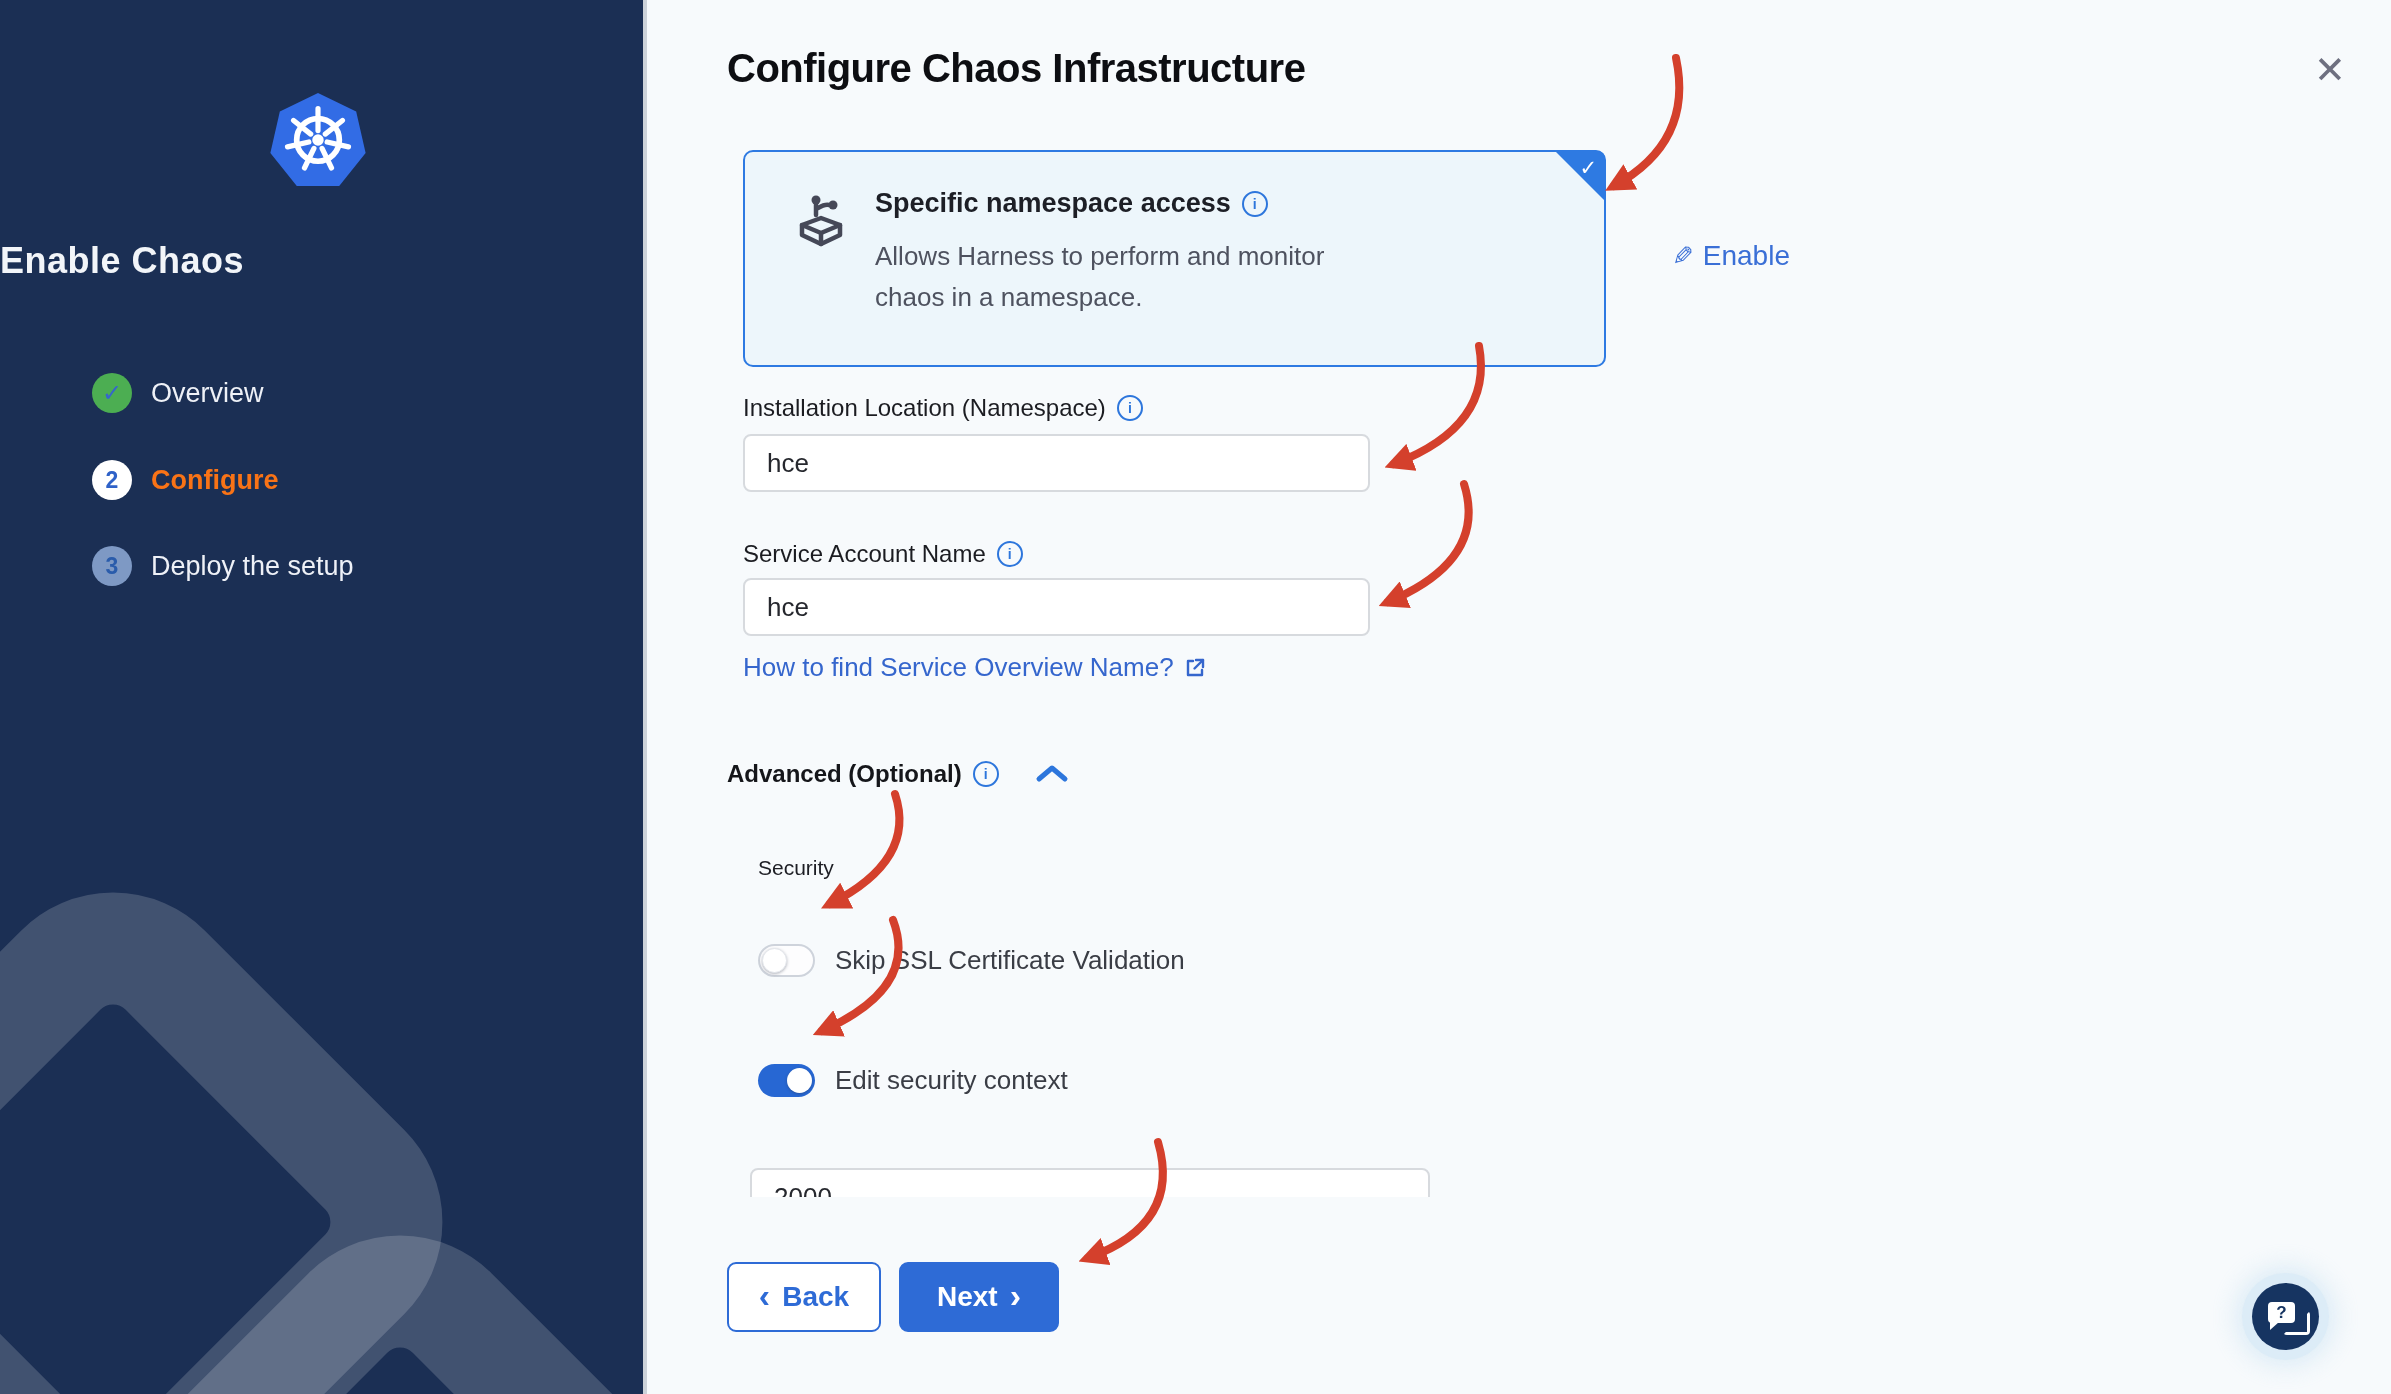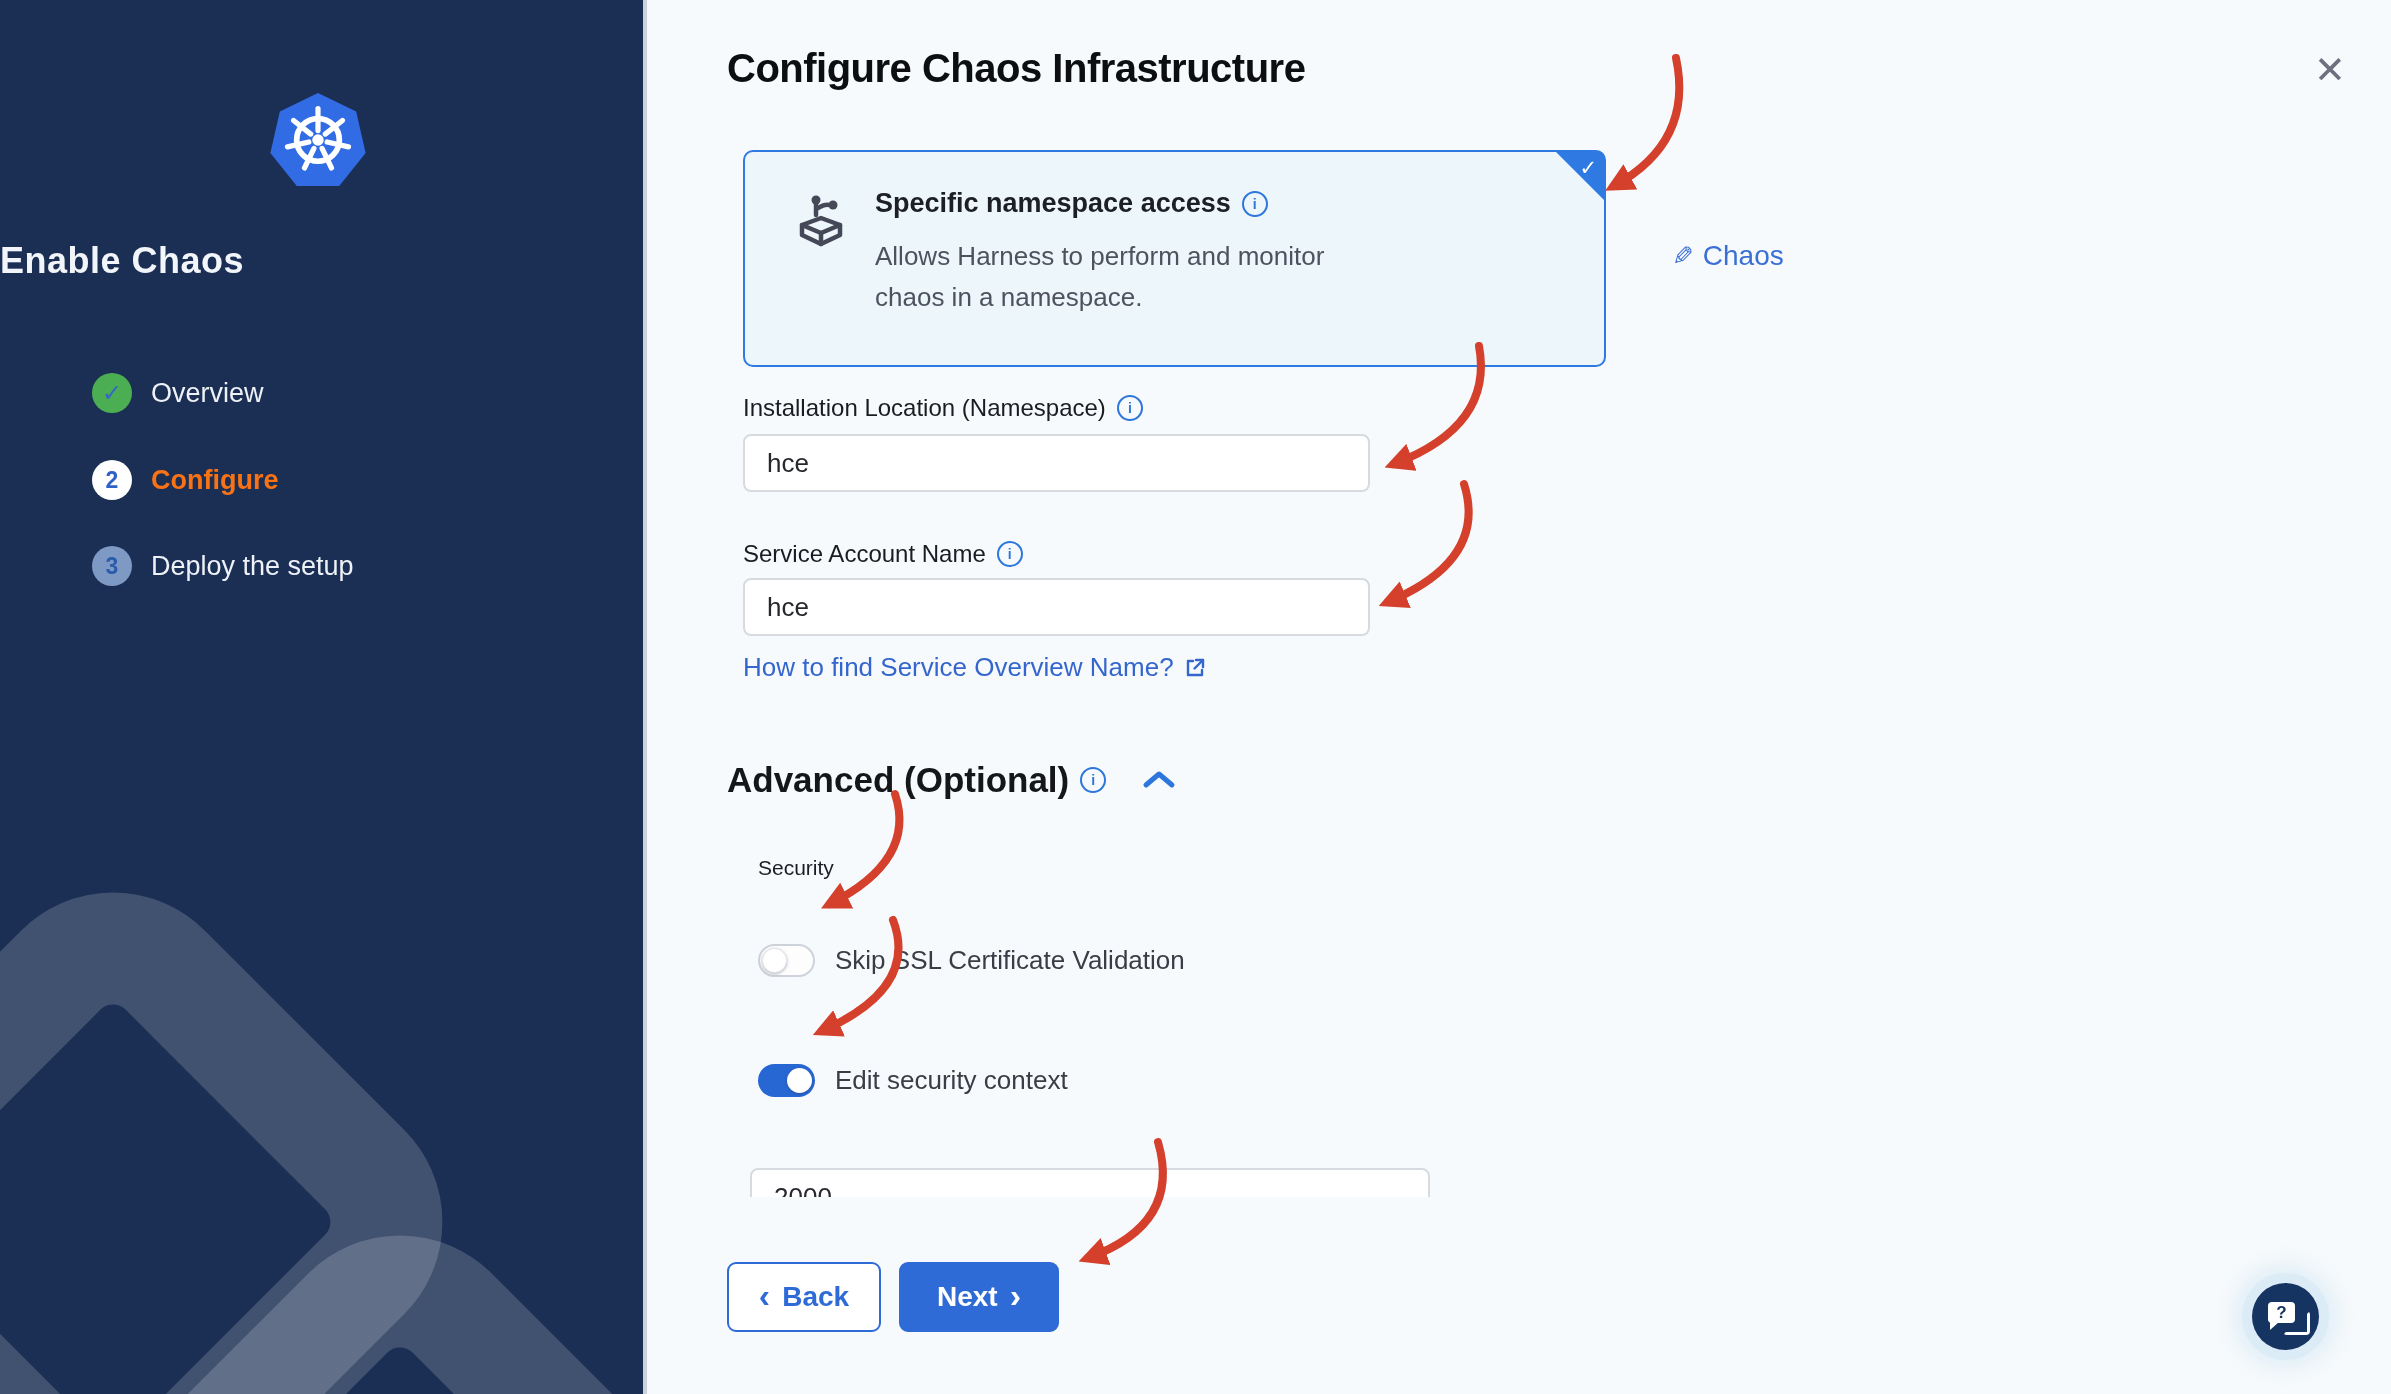--- a/index.html
+++ b/index.html
@@ -51,21 +51,21 @@
   .field-label{position:absolute;font-size:24px;font-weight:500;color:#1b1c21;display:flex;align-items:center;z-index:4;}
   .lbl-install{left:743px;top:394px;}
   .lbl-service{left:743px;top:540px;}
   .text-input{position:absolute;height:58px;background:#ffffff;border:2px solid #d7dade;border-radius:8px;
     font-family:inherit;font-size:26px;color:#26282e;padding:0 0 0 22px;box-sizing:border-box;outline:none;z-index:4;}
   .inp-install{left:743px;top:434px;width:627px;}
   .inp-service{left:743px;top:578px;width:627px;}
   .help-link{position:absolute;left:743px;top:652px;display:flex;align-items:center;gap:10px;
     color:#3566cd;font-size:26px;cursor:pointer;z-index:4;}
   .advanced-row{position:absolute;left:727px;top:760px;display:flex;align-items:center;z-index:4;}
-  .advanced-label{font-size:35px;font-weight:700;color:#15161a;}
+  .advanced-label{font-size:24px;font-weight:700;color:#15161a;}
   .adv-chevron{margin-left:34px;cursor:pointer;display:flex;}
   .section-label{position:absolute;font-size:21px;font-weight:400;color:#1d1e24;z-index:4;}
   .lbl-security{left:758px;top:856px;}
   .lbl-runas{left:750px;top:1130px;margin-top:39px;}
   .toggle-row{position:absolute;display:flex;align-items:center;gap:20px;z-index:4;}
   .tr1{left:758px;top:944px;} .tr2{left:758px;top:1064px;}
   .toggle{width:57px;height:33px;border-radius:17px;position:relative;cursor:pointer;flex:0 0 auto;box-sizing:border-box;}
   .toggle.off{background:#fdfdfe;border:2px solid #ced3db;}
   .toggle.on{background:#2767d3;}
   .knob{position:absolute;top:2px;width:25px;height:25px;border-radius:50%;background:#fff;
@@ -163,21 +163,21 @@
   </svg>
   <div class="card-title-row">
     <span class="card-title">Specific namespace access</span>
     <span class="info-icon">i</span>
   </div>
   <div class="card-desc">Allows Harness to perform and monitor chaos in a namespace.</div>
 </div>
 
 <div class="change-link">
   <span class="pencil">✎</span>
-  <span>Chaos</span>
+  <span>Enable</span>
 </div>
 
 <div class="field-label lbl-install">
   <span>Installation Location (Namespace)</span>
   <span class="info-icon">i</span>
 </div>
 <input class="text-input inp-install" value="hce" style="">
 
 <div class="field-label lbl-service">
   <span>Service Account Name</span>

